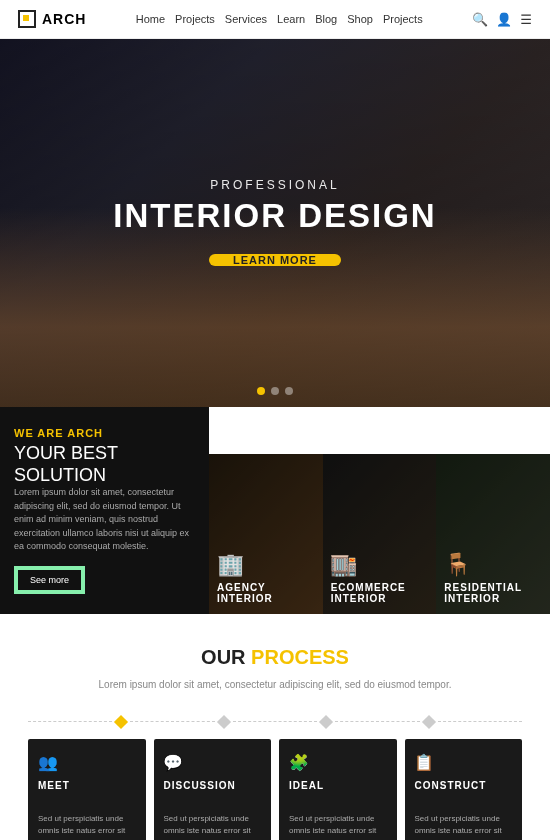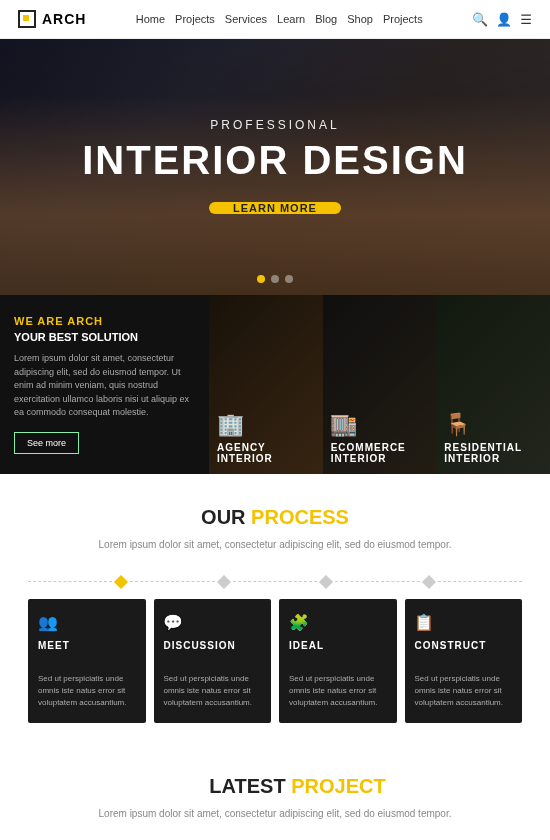--- a/index.html
+++ b/index.html
@@ -14,59 +14,59 @@
     .navbar-logo { display: flex; align-items: center; gap: 6px; font-weight: bold; font-size: 14px; letter-spacing: 1px; }
     .logo-icon { width: 18px; height: 18px; border: 2px solid #222; position: relative; }
     .logo-icon::before { content: ''; position: absolute; top: 3px; left: 3px; width: 6px; height: 6px; background: #f5c200; }
     .navbar-links { display: flex; gap: 10px; font-size: 11px; color: #333; }
     .navbar-links span { cursor: pointer; }
     .navbar-icons { display: flex; gap: 8px; align-items: center; }
     .navbar-icons .icon { font-size: 13px; color: #333; cursor: pointer; }
 
     
     .hero {
-      position: relative; width: 100%; height: 256px;
+      position: relative; width: 100%; height: 368px;
       background: linear-gradient(135deg, #1a1a2e 0%, #2d2d3e 30%, #3a3030 60%, #4a4040 100%);
       overflow: hidden; display: flex; align-items: center; justify-content: center;
     }
     .hero-bg {
       position: absolute; inset: 0;
       background: linear-gradient(to bottom, rgba(0,0,0,0.3), rgba(0,0,0,0.5));
     }
     
     .hero-table {
       position: absolute; bottom: 0; left: 0; right: 0; height: 200px;
       background: linear-gradient(to top, #5c3d1e 0%, #7a5230 40%, transparent 100%);
       opacity: 0.6;
     }
     .hero-content {
       position: relative; z-index: 2; text-align: center; color: #fff;
     }
     .hero-sub { font-size: 12px; letter-spacing: 3px; text-transform: uppercase; margin-bottom: 6px; opacity: 0.9; }
-    .hero-title { font-size: 40px; font-weight: 900; text-transform: uppercase; letter-spacing: 2px; line-height: 1.1; margin-bottom: 16px; }
+    .hero-title { font-size: 33px; font-weight: 900; text-transform: uppercase; letter-spacing: 2px; line-height: 1.1; margin-bottom: 16px; }
     .hero-btn {
       background: #f5c200; color: #222; border: none; padding: 0 24px;
       border-radius: 20px; font-size: 11px; font-weight: bold; cursor: pointer;
       text-transform: uppercase; letter-spacing: 1px;
     }
     .hero-dots { position: absolute; bottom: 12px; left: 50%; transform: translateX(-50%); display: flex; gap: 6px; z-index: 2; }
     .hero-dot { width: 8px; height: 8px; border-radius: 50%; background: rgba(255,255,255,0.4); cursor: pointer; }
     .hero-dot.active { background: #f5c200; }
 
     
-    .about-services { display: flex; width: 100%; min-height: 160px; }
+    .about-services { display: flex; width: 100%; min-height: 160px; align-items: flex-end; }
     .about-panel {
       width: 38%; background: #111; color: #fff; padding: 20px 14px;
       display: flex; flex-direction: column; justify-content: space-between;
     }
     .about-tag { color: #f5c200; font-size: 11px; font-weight: bold; text-transform: uppercase; letter-spacing: 1px; margin-bottom: 4px; }
-    .about-title { font-size: 11px; font-weight: 700; text-transform: uppercase; margin-bottom: 8px; line-height: 1.2; }
+    .about-title { font-size: 18px; font-weight: 400; text-transform: uppercase; line-height: 1.2; }
     .about-text { font-size: 9px; color: #aaa; line-height: 1.5; margin-bottom: 12px; }
     .about-btn {
-      background: transparent; border: 1px solid #86efac; color: #fff;
+      background: transparent; border: 4px solid #86efac; color: #fff;
       padding: 5px 12px; font-size: 9px; cursor: pointer; align-self: flex-start;
     }
     .services-grid { width: 62%; display: flex; }
     .service-card {
       flex: 1; position: relative; overflow: hidden; min-height: 160px;
       display: flex; flex-direction: column; justify-content: flex-end;
     }
     .service-bg1 { background: linear-gradient(135deg, #2a1f10 0%, #5c3d1e 100%); }
     .service-bg2 { background: linear-gradient(135deg, #1a1a1a 0%, #3a3020 100%); }
     .service-bg3 { background: linear-gradient(135deg, #1e2a1a 0%, #3a4030 100%); }

